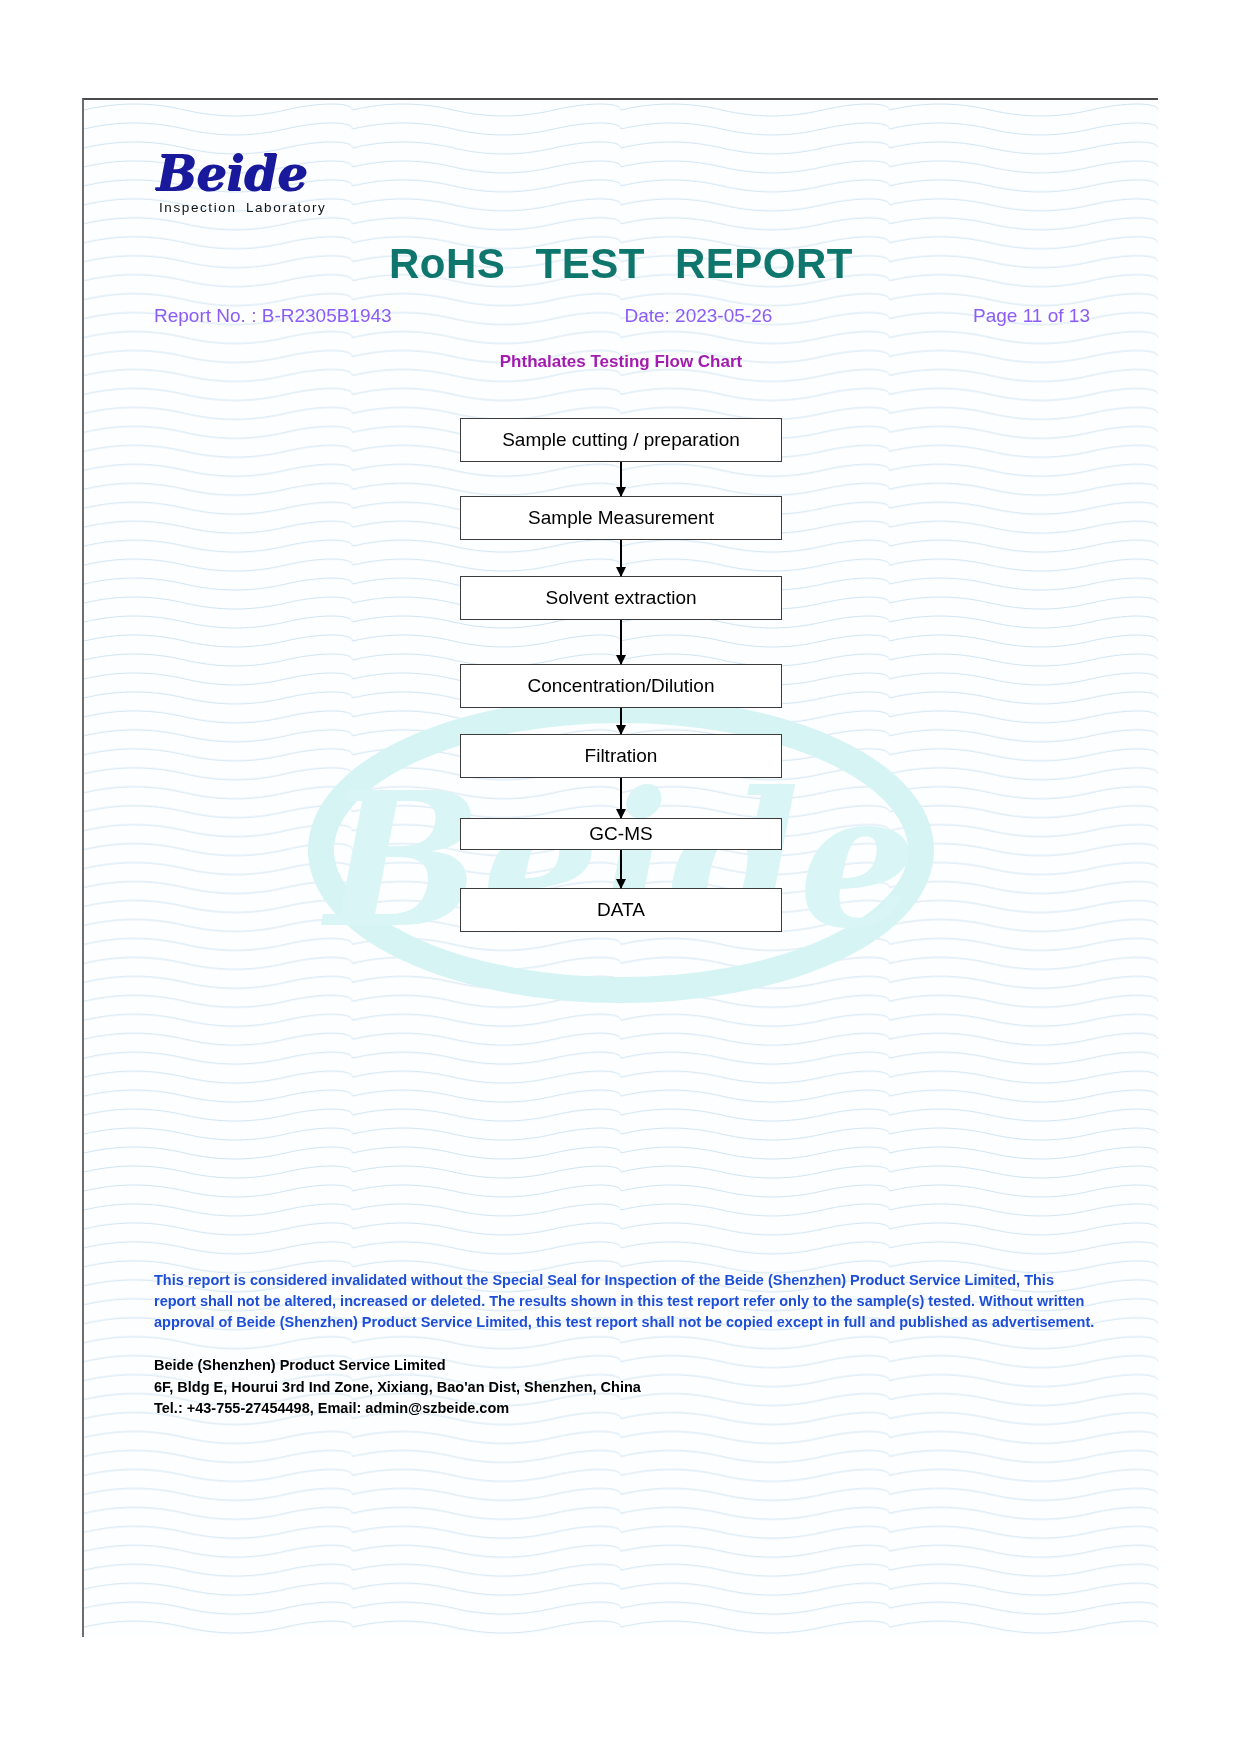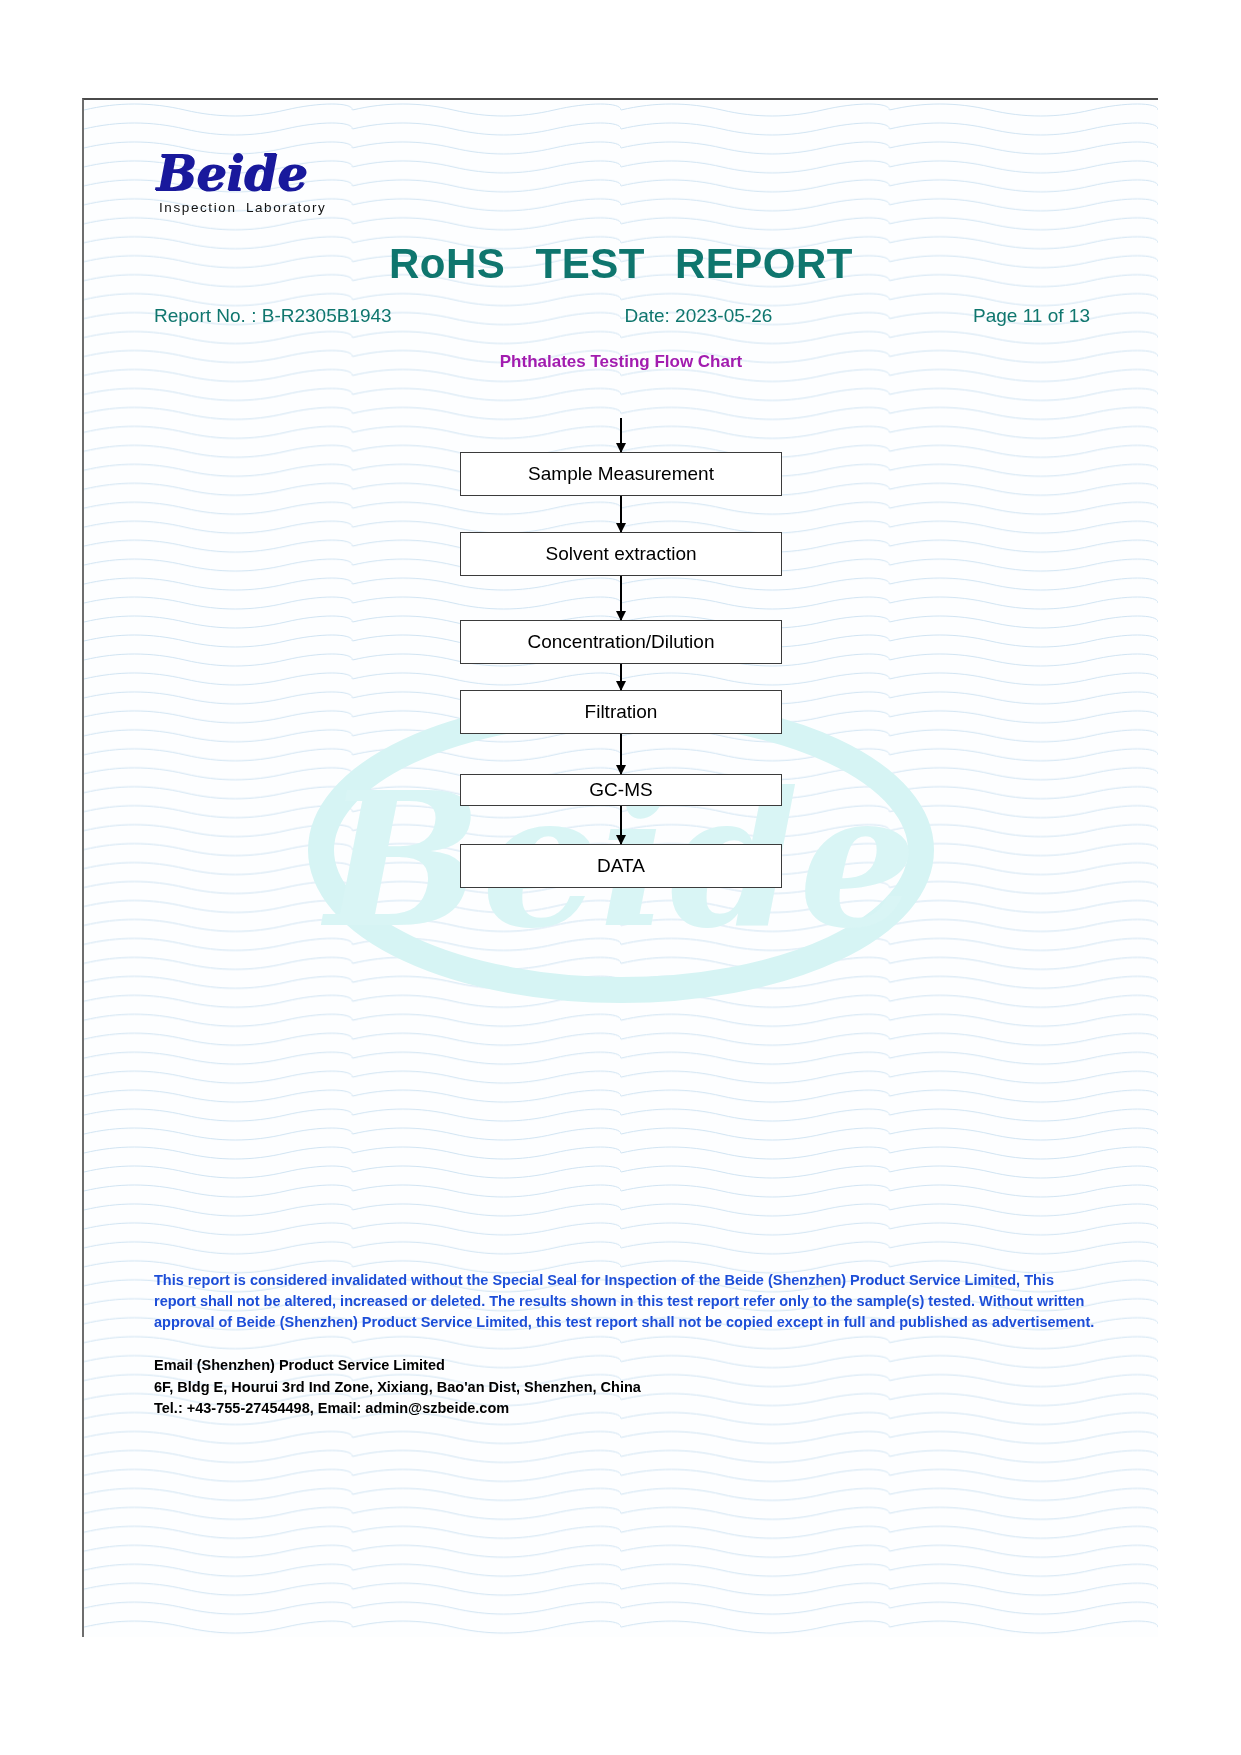--- a/index.html
+++ b/index.html
@@ -102,21 +102,21 @@
   
   #meta-row {
     position: absolute;
     left: 70px;
     right: 68px;
     top: 205px;
     display: flex;
     justify-content: space-between;
     align-items: flex-start;
     font-size: 19px;
-    color: #0f766e;
+    color: #8b5cf6;
   }
   #meta-row .meta-cell { white-space: nowrap; }
   #meta-date { margin-left: 32px; }
   #meta-page { text-align: right; }
 
   
   #section-heading {
     position: absolute;
     left: 0;
     right: 0;
@@ -235,20 +235,21 @@
     <div id="meta-row">
       <div class="meta-cell" id="meta-report-no">Report No. : B-R2305B1943</div>
       <div class="meta-cell" id="meta-date">Date: 2023-05-26</div>
       <div class="meta-cell" id="meta-page">Page 11 of 13</div>
     </div>
 
     <div id="section-heading">Phthalates Testing Flow Chart</div>
 
     <div id="flow-chart">
 
+      <div class="flow-box h-tall">Sample cutting / preparation</div>
 
       <div class="flow-arrow len-34">
         <div class="shaft"></div>
           <div class="head"></div>
       </div>
 
       <div class="flow-box h-tall">Sample Measurement</div>
 
       <div class="flow-arrow len-36">
         <div class="shaft"></div>
@@ -283,20 +284,20 @@
           <div class="head"></div>
       </div>
 
       <div class="flow-box h-tall">DATA</div>
 
     </div>
 
     <div id="footer-block">
       <div id="disclaimer">This report is considered invalidated without the Special Seal for Inspection of the Beide (Shenzhen) Product Service Limited, This report shall not be altered, increased or deleted. The results shown in this test report refer only to the sample(s) tested. Without written approval of Beide (Shenzhen) Product Service Limited, this test report shall not be copied except in full and published as advertisement.</div>
       <div id="company-block">
-        <div>Email (Shenzhen) Product Service Limited</div>
+        <div>Beide (Shenzhen) Product Service Limited</div>
         <div>6F, Bldg E, Hourui 3rd Ind Zone, Xixiang, Bao'an Dist, Shenzhen, China</div>
         <div>Tel.: +43-755-27454498, Email: admin@szbeide.com</div>
       </div>
     </div>
 
   </div>
 </div>
 
 </body></html>

